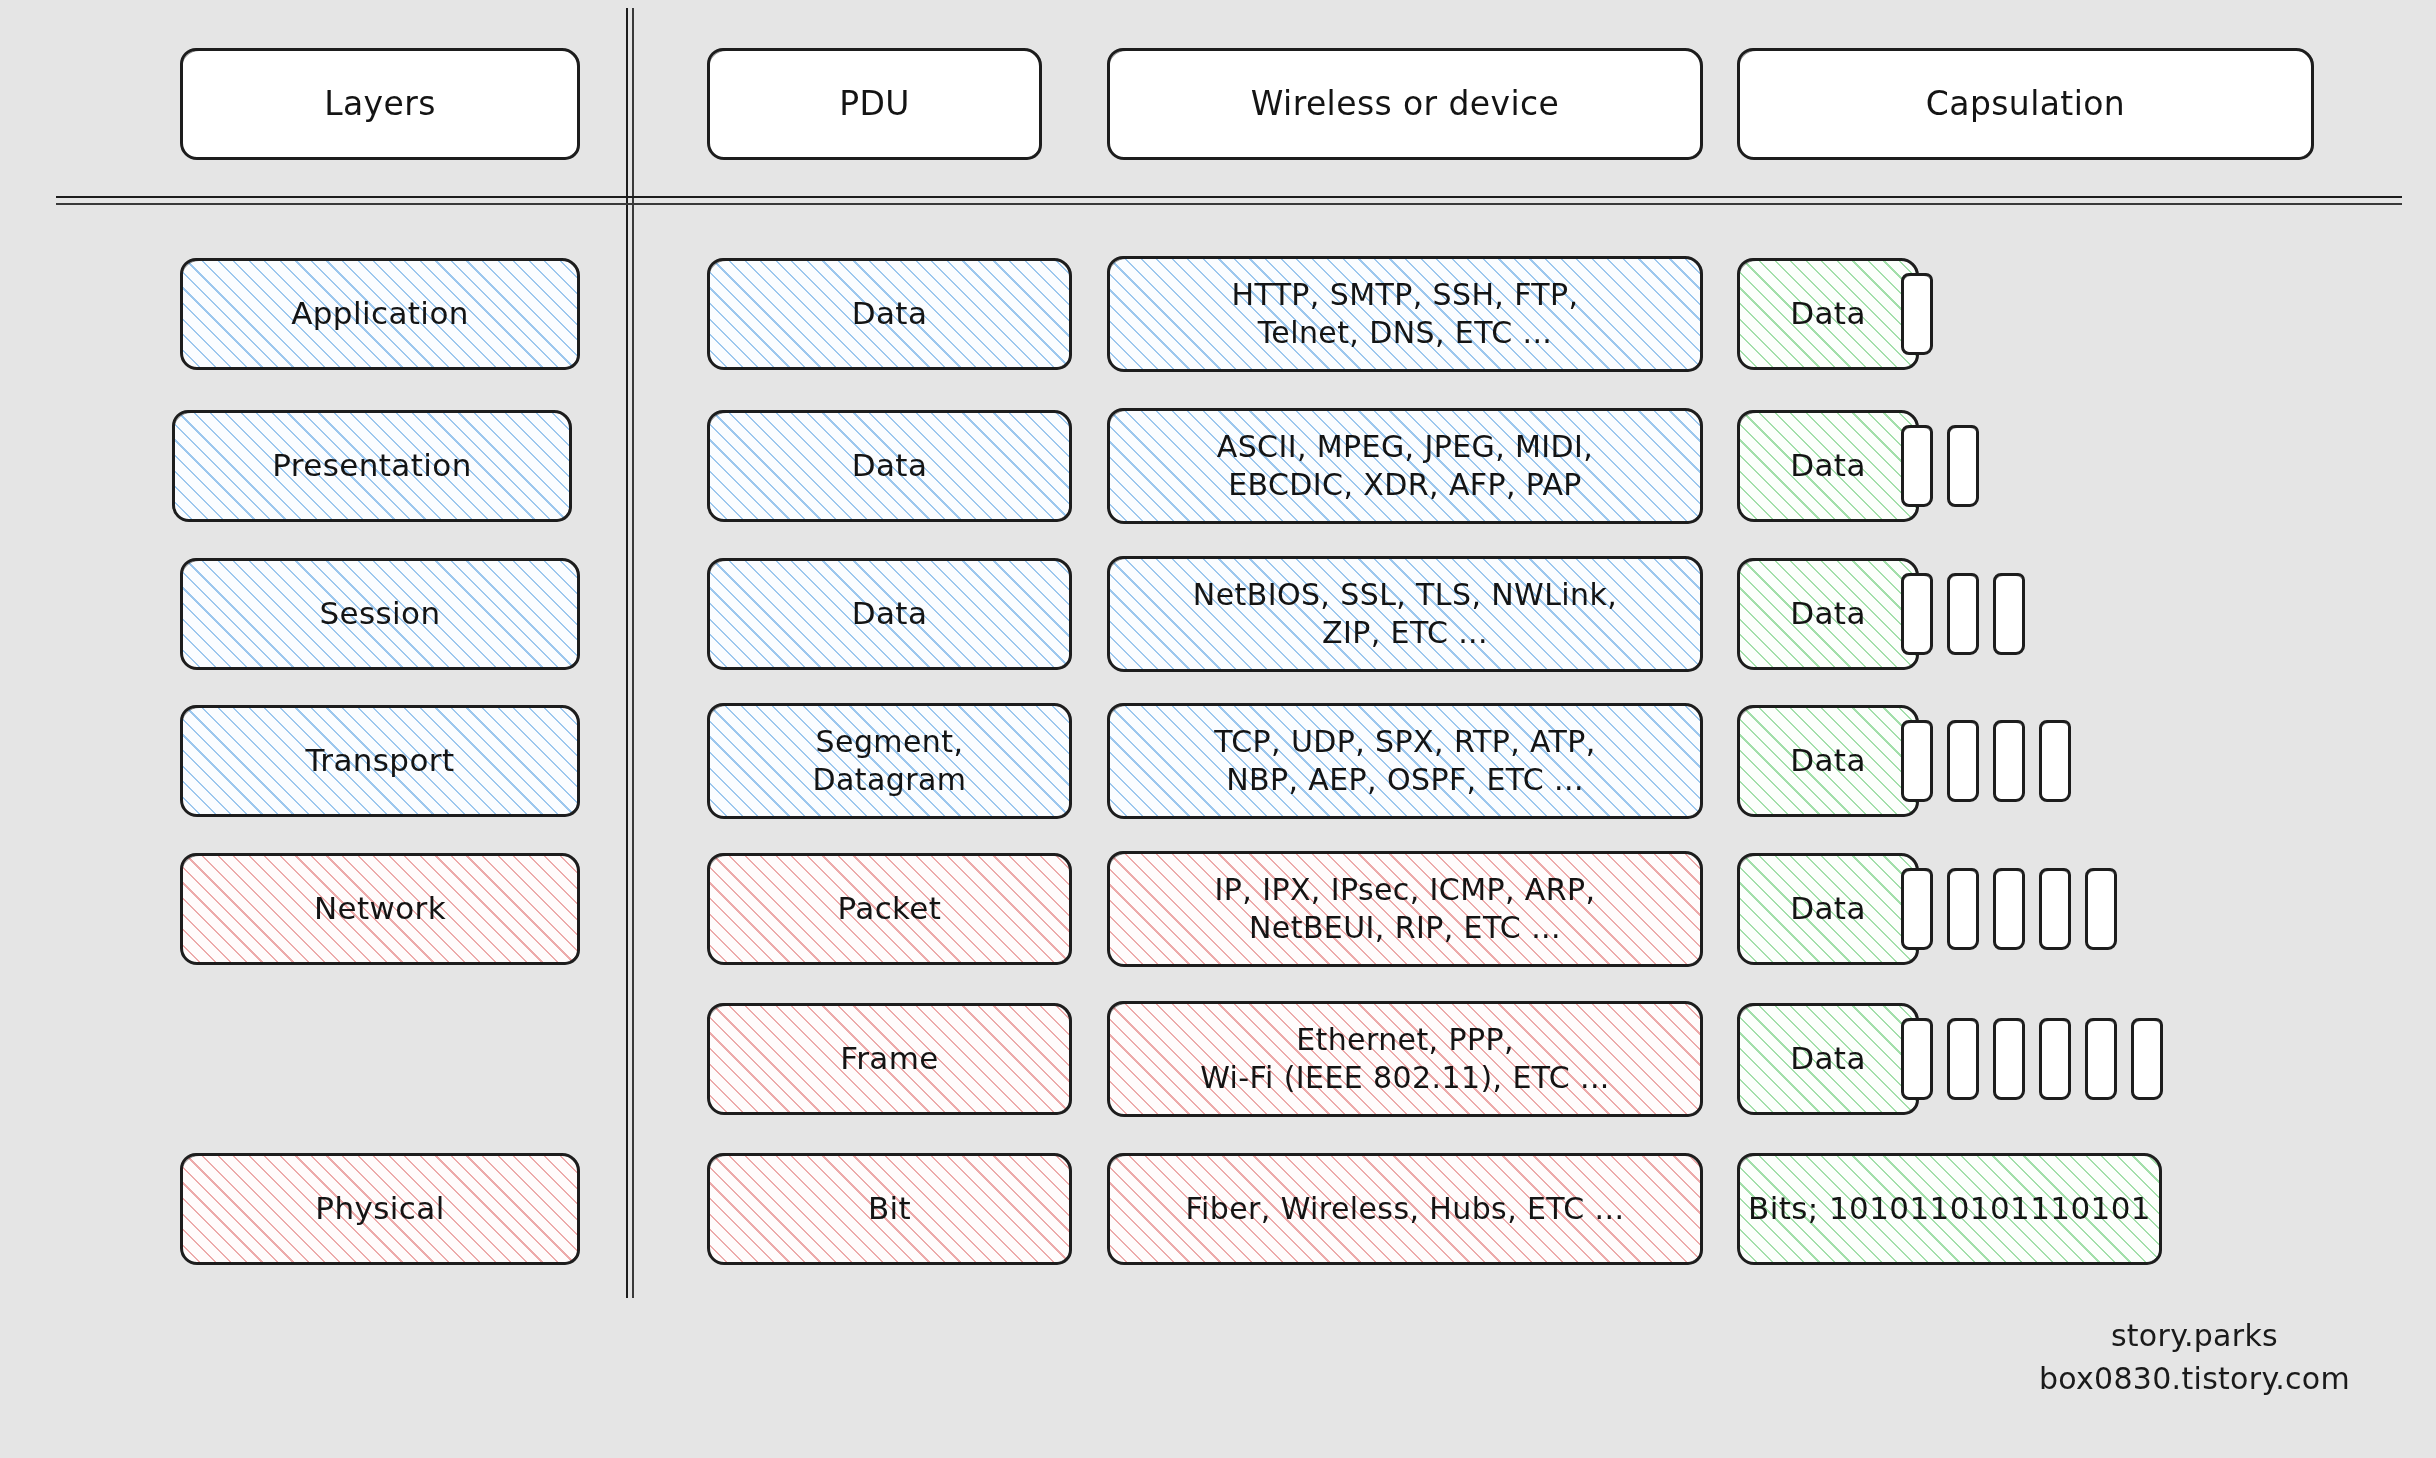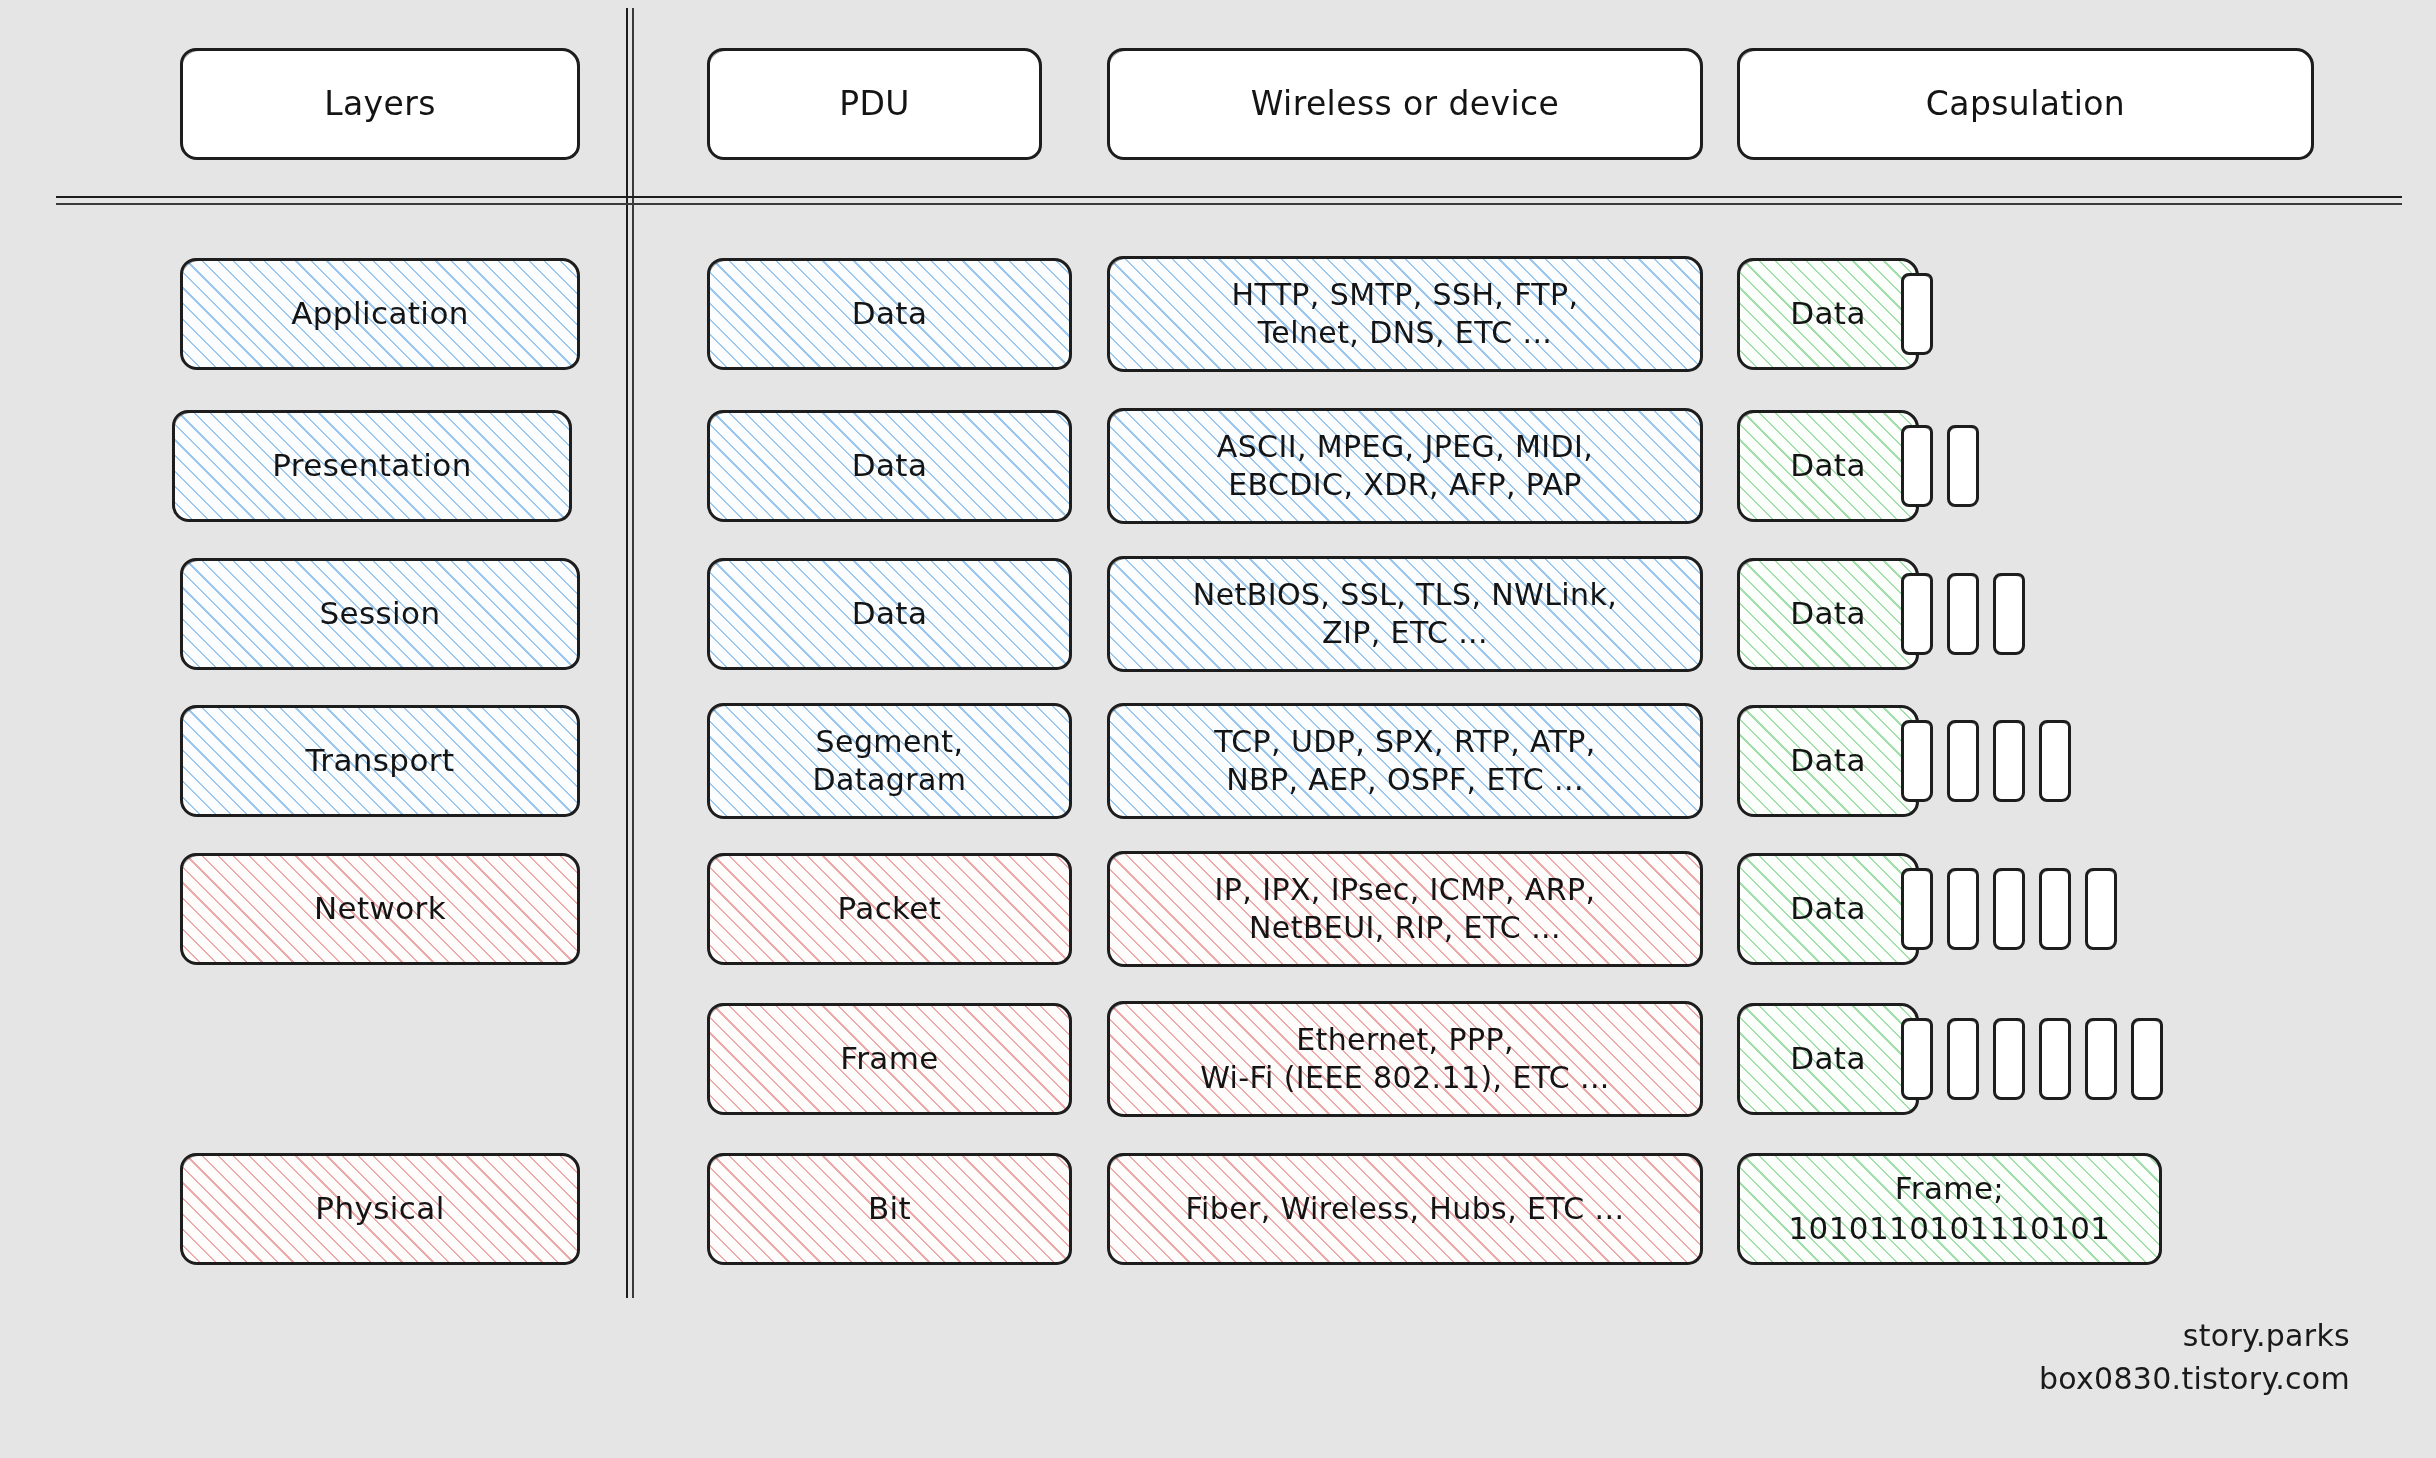--- a/index.html
+++ b/index.html
@@ -116,21 +116,21 @@
     left: -2px; top: -1px; right: -2px; bottom: -2px;
     border: 1.4px solid rgba(30,30,30,0.5);
     border-radius: 9px 8px 7px 9px;
     pointer-events: none;
   }
 
   
   .credit {
     position: absolute;
     right: 86px;
-    text-align: right;
+    text-align: center;
     color: #1a1a1a;
     font-size: 30px;
     line-height: 1.42;
     letter-spacing: 0.3px;
     font-family: "DejaVu Sans", sans-serif;
   }
   .credit div { white-space: nowrap; }
 </style>
 </head>
 <body>
@@ -265,21 +265,21 @@
   <div class="sbox hatch-red" style="left:180px; top:1153px; width:400px; height:112px; font-size:31px;">
     <span class="txt">Physical</span>
   </div>
   <div class="sbox hatch-red" style="left:707px; top:1153px; width:365px; height:112px; font-size:31px;">
     <span class="txt">Bit</span>
   </div>
   <div class="sbox hatch-red" style="left:1107px; top:1153px; width:596px; height:112px; font-size:30px;">
     <span class="txt">Fiber, Wireless, Hubs, ETC ...</span>
   </div>
   <div class="sbox hatch-green" style="left:1737px; top:1153px; width:425px; height:112px; font-size:31px;">
-    <span class="txt">Frame; 1010110101110101</span>
+    <span class="txt">Bits; 1010110101110101</span>
   </div>
 
   <div class="credit" style="top:1315px;">
     <div>story.parks</div>
     <div>box0830.tistory.com</div>
   </div>
 
 </div>
 
 </body></html>

